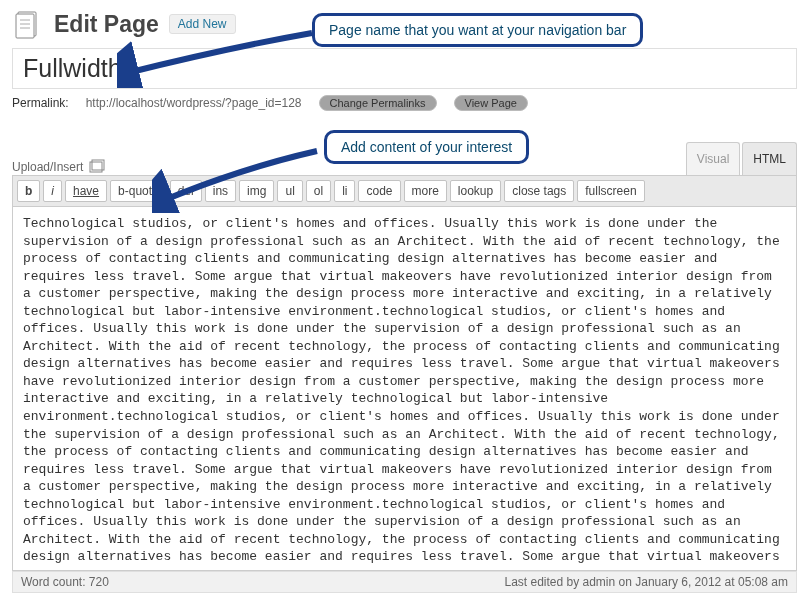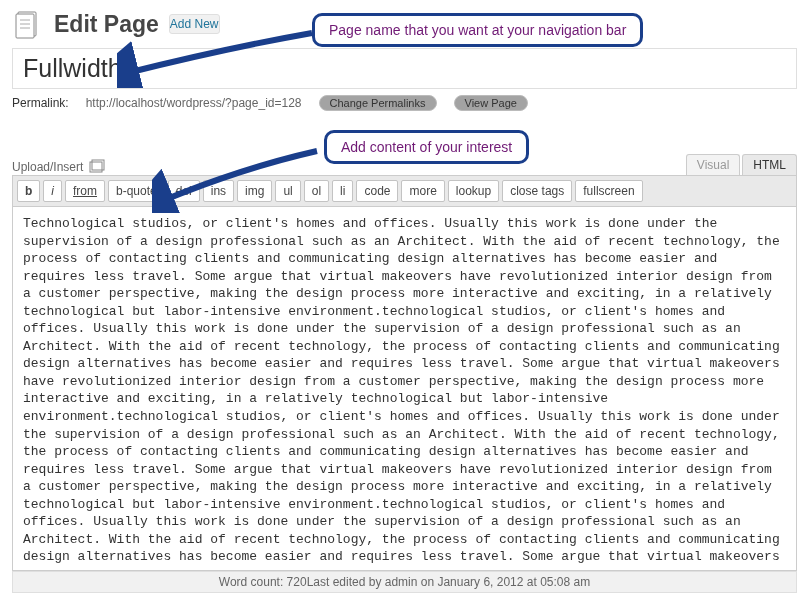--- a/index.html
+++ b/index.html
@@ -31,21 +31,21 @@
     margin: 0;
     color: #464646;
     text-shadow: 1px 1px #fff;
   }
   .add-new-btn {
     font-size: 12px;
     color: #21759B;
     background: #f1f1f1;
     border: 1px solid #dfdfdf;
     border-radius: 3px;
-    padding: 2px 0;
+    padding: 2px 8px;
     cursor: pointer;
   }
   .title-input {
     width: 100%;
     box-sizing: border-box;
     font-size: 25px;
     padding: 5px 10px;
     border: 1px solid #dfdfdf;
     background: #fff;
     outline: none;
@@ -79,21 +79,21 @@
   }
   .upload-left { display: flex; align-items: center; gap: 6px; margin-top: 36px; }
   .media-icon { width:16px; height:16px; display:inline-flex; align-items:center; justify-content:center; }
   .tabs {
     display: flex;
     gap: 2px;
   }
   .tab {
     border: 1px solid #ccc;
     border-bottom: none;
-    padding: 3px 10px;
+    padding: 9px 10px;
     font-size: 12px;
     background: #f3f3f3;
     color: #999;
     cursor: pointer;
     border-radius: 3px 3px 0 0;
     text-align: right;
   }
   .tab.active {
     background: #e9e9e9;
     color: #333;
@@ -138,34 +138,34 @@
     line-height: 1.35;
     color: #333;
     outline: none;
     overflow-y: scroll;
   }
   .status-bar {
     border: 1px solid #dfdfdf;
     border-top: 1px solid #dfdfdf;
     background: #f1f1f1;
     display: flex;
-    justify-content: center;
+    justify-content: space-between;
     padding: 3px 8px;
     font-size: 12px;
     color: #666;
   }
   
   .callout {
     position: absolute;
     background: #fff;
     border: 3px solid #1a3e8b;
     border-radius: 10px;
     padding: 6px 14px;
     font-size: 14px;
-    color: #701a75;
+    color: #0c4a6e;
     font-family: "Segoe UI", Arial, sans-serif;
     z-index: 50;
     white-space: nowrap;
   }
   .arrow {
     position: absolute;
     z-index: 49;
     pointer-events: none;
   }
   .wrap { position: relative; }
@@ -216,21 +216,21 @@
   <div class="tabs">
     <div class="tab">Visual</div>
     <div class="tab active">HTML</div>
   </div>
 </div>
 
 
 <div class="toolbar">
   <button class="tb-btn bold">b</button>
   <button class="tb-btn italic">i</button>
-  <button class="tb-btn underline">from</button>
+  <button class="tb-btn underline">have</button>
   <button class="tb-btn">b-quote</button>
   <button class="tb-btn strike">del</button>
   <button class="tb-btn">ins</button>
   <button class="tb-btn">img</button>
   <button class="tb-btn">ul</button>
   <button class="tb-btn">ol</button>
   <button class="tb-btn">li</button>
   <button class="tb-btn">code</button>
   <button class="tb-btn">more</button>
   <button class="tb-btn">lookup</button>

